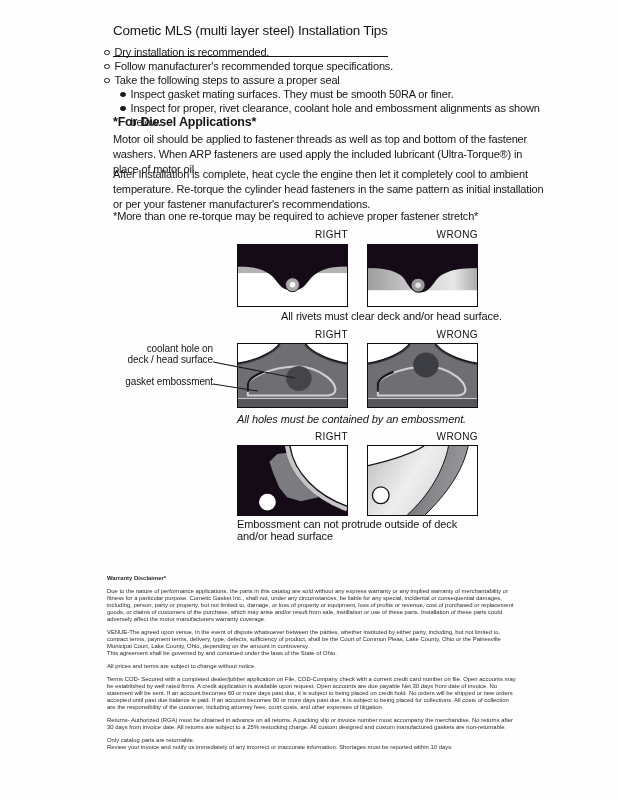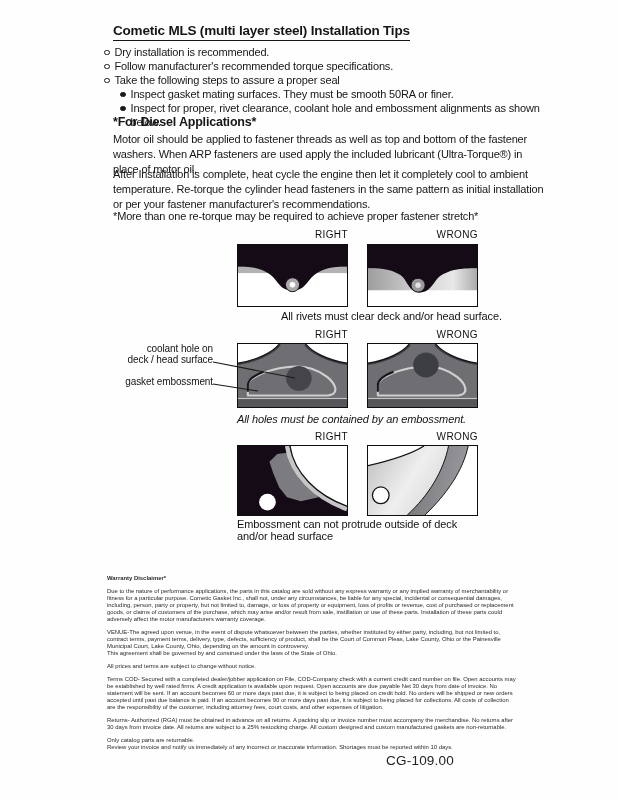--- a/index.html
+++ b/index.html
@@ -1,21 +1,21 @@
 <!DOCTYPE html>
 <html><head>
 <meta charset="utf-8">
 <style>
   html,body{margin:0;padding:0;background:#ffffff;}
   .page{position:relative;width:618px;height:800px;background:#fffefe;overflow:hidden;
         font-family:"Liberation Sans", sans-serif;color:#161616;}
   .abs{position:absolute;}
 
-  .title{font-size:13.5px;font-weight:bold;letter-spacing:-0.2px;
-         border-bottom:1.6px solid #141414;padding-bottom:2px;display:inline-block;white-space:nowrap;}
+  .title{font-size:13.5px;font-weight:normal;letter-spacing:-0.2px;
+         border-bottom:1.6px solid #141414;padding-bottom:18px;display:inline-block;white-space:nowrap;}
 
   .bullet-row{display:flex;align-items:flex-start;line-height:14px;font-size:11px;letter-spacing:-0.15px;}
   .b-marker{width:3.5px;height:3.5px;border:1.1px solid #1a1a1a;border-radius:50%;
             display:inline-block;margin:4.5px 5px 0 0;flex:0 0 auto;}
   .sub .b-marker{background:#1a1a1a;border-color:#1a1a1a;margin-left:16px;}
 
   .h2{font-size:12.5px;font-weight:bold;letter-spacing:-0.2px;}
   .para{font-size:11px;line-height:15px;letter-spacing:-0.15px;width:432px;}
 
   .dg-label{width:111px;text-align:right;font-size:10px;letter-spacing:0.4px;color:#101010;}
@@ -192,15 +192,14 @@
     <p>Due to the nature of performance applications, the parts in this catalog are sold without any express warranty or any implied warranty of merchantability or fitness for a particular purpose.  Cometic Gasket Inc., shall not, under any circumstances, be liable for any special, incidental or consequential damages, including, person, party or property, but not limited to, damage, or loss of property or equipment, loss of profits or revenue, cost of purchased or replacement goods, or claims of customers of the purchase, which may arise and/or result from sale, instillation or use of these parts.  Installation of these parts could adversely affect the motor manufacturers warranty coverage.</p>
     <p>VENUE-The agreed upon venue, in the event of dispute whatsoever between the parties, whether instituted by either party, including, but not limited to, contract terms, payment terms, delivery, type, defects, sufficiency of product, shall be the Court of Common Pleas, Lake County, Ohio or the Painesville Municipal Court, Lake County, Ohio, depending on the amount in controversy.
 This agreement shall be governed by and construed under the laws of the State of Ohio.</p>
     <p>All prices and terms are subject to change without notice.</p>
     <p>Terms COD- Secured with a completed dealer/jobber application on File, COD-Company check with a current credit card number on file.  Open accounts may be established by well rated firms.  A credit application is available upon request.  Open accounts are due payable Net 30 days from date of invoice.  No statement will be sent.  If an account becomes 60 or more days past due, it is subject to being placed on credit hold.  No orders will be shipped or new orders accepted until past due balance is paid.  If an account becomes 90 or more days past due, it is subject to being placed for collections.  All costs of collection are the responsibility of the customer, including attorney fees, court costs, and other expenses of litigation.</p>
     <p>Returns- Authorized (RGA) must be obtained in advance on all returns.  A packing slip or invoice number must accompany the merchandise.  No returns after 30 days from invoice date.  All returns are subject to a 25% restocking charge.  All custom designed and custom manufactured gaskets are non-returnable.</p>
     <p>Only catalog parts are returnable.
 Review your invoice and notify us immediately of any incorrect or inaccurate information.  Shortages must be reported within 10 days.</p>
   </div>
 
-  <div class="abs code" style="left:350px;top:753px;">CG-109.00</div>
 
 </div>
 
 </body></html>

